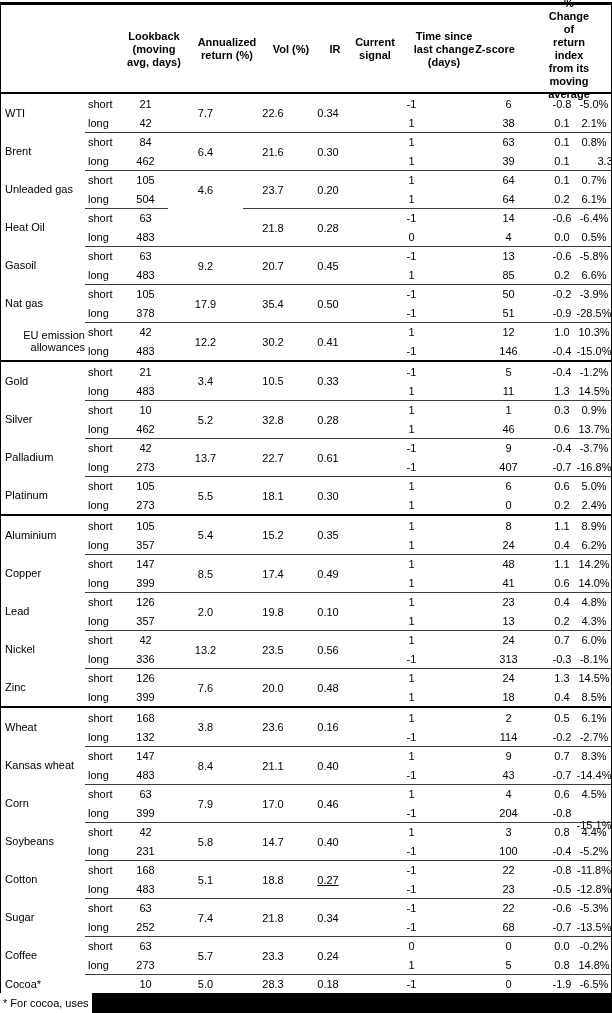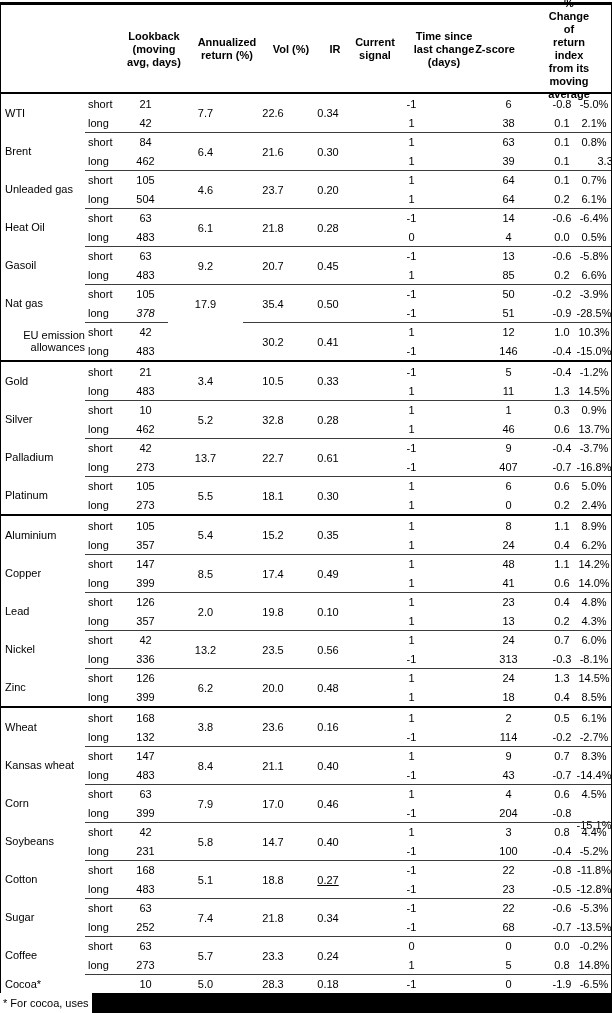--- a/index.html
+++ b/index.html
@@ -174,21 +174,20 @@
           <div class="cell num top" style="grid-area: 1 / 10 / 2;">0.7%</div>
           <div class="cell pos" style="grid-area: 2 / 2 / 3;">long</div>
           <div class="cell num" style="grid-area: 2 / 3 / 3;">504</div>
           <div class="cell num" style="grid-area: 2 / 7 / 3;">1</div>
           <div class="cell num" style="grid-area: 2 / 8 / 3;">64</div>
           <div class="cell num" style="grid-area: 2 / 9 / 3;">0.2</div>
           <div class="cell num" style="grid-area: 2 / 10 / 3;">6.1%</div>
         </div>
         <div class="group thin" style="grid-template-rows: repeat(2, 19px);">
           <div class="cell name" style="grid-area: 1 / 1 / 3;">Heat Oil</div>
-          <div class="cell num top merged" style="grid-area: 1 / 4 / 3;">6.1</div>
           <div class="cell num top merged" style="grid-area: 1 / 5 / 3;">21.8</div>
           <div class="cell num top merged" style="grid-area: 1 / 6 / 3;">0.28</div>
           <div class="cell pos top" style="grid-area: 1 / 2 / 2;">short</div>
           <div class="cell num top" style="grid-area: 1 / 3 / 2;">63</div>
           <div class="cell num top" style="grid-area: 1 / 7 / 2;">-1</div>
           <div class="cell num top" style="grid-area: 1 / 8 / 2;">14</div>
           <div class="cell num top" style="grid-area: 1 / 9 / 2;">-0.6</div>
           <div class="cell num top" style="grid-area: 1 / 10 / 2;">-6.4%</div>
           <div class="cell pos" style="grid-area: 2 / 2 / 3;">long</div>
           <div class="cell num" style="grid-area: 2 / 3 / 3;">483</div>
@@ -220,28 +219,29 @@
           <div class="cell num top merged" style="grid-area: 1 / 4 / 3;">17.9</div>
           <div class="cell num top merged" style="grid-area: 1 / 5 / 3;">35.4</div>
           <div class="cell num top merged" style="grid-area: 1 / 6 / 3;">0.50</div>
           <div class="cell pos top" style="grid-area: 1 / 2 / 2;">short</div>
           <div class="cell num top" style="grid-area: 1 / 3 / 2;">105</div>
           <div class="cell num top" style="grid-area: 1 / 7 / 2;">-1</div>
           <div class="cell num top" style="grid-area: 1 / 8 / 2;">50</div>
           <div class="cell num top" style="grid-area: 1 / 9 / 2;">-0.2</div>
           <div class="cell num top" style="grid-area: 1 / 10 / 2;">-3.9%</div>
           <div class="cell pos" style="grid-area: 2 / 2 / 3;">long</div>
-          <div class="cell num" style="grid-area: 2 / 3 / 3; font-style: italic;">378</div>
+          <div class="cell num" style="grid-area: 2 / 3 / 3;">378</div>
           <div class="cell num" style="grid-area: 2 / 7 / 3;">-1</div>
           <div class="cell num" style="grid-area: 2 / 8 / 3;">51</div>
           <div class="cell num" style="grid-area: 2 / 9 / 3;">-0.9</div>
           <div class="cell num" style="grid-area: 2 / 10 / 3;">-28.5%</div>
         </div>
         <div class="group thin" style="grid-template-rows: repeat(2, 19px);">
           <div class="cell name" style="grid-area: 1 / 1 / 3;">EU emission allowances</div>
+          <div class="cell num top merged" style="grid-area: 1 / 4 / 3;">12.2</div>
           <div class="cell num top merged" style="grid-area: 1 / 5 / 3;">30.2</div>
           <div class="cell num top merged" style="grid-area: 1 / 6 / 3;">0.41</div>
           <div class="cell pos top" style="grid-area: 1 / 2 / 2;">short</div>
           <div class="cell num top" style="grid-area: 1 / 3 / 2;">42</div>
           <div class="cell num top" style="grid-area: 1 / 7 / 2;">1</div>
           <div class="cell num top" style="grid-area: 1 / 8 / 2;">12</div>
           <div class="cell num top" style="grid-area: 1 / 9 / 2;">1.0</div>
           <div class="cell num top" style="grid-area: 1 / 10 / 2;">10.3%</div>
           <div class="cell pos" style="grid-area: 2 / 2 / 3;">long</div>
           <div class="cell num" style="grid-area: 2 / 3 / 3;">483</div>
@@ -391,21 +391,21 @@
           <div class="cell num top" style="grid-area: 1 / 10 / 2;">6.0%</div>
           <div class="cell pos" style="grid-area: 2 / 2 / 3;">long</div>
           <div class="cell num" style="grid-area: 2 / 3 / 3;">336</div>
           <div class="cell num" style="grid-area: 2 / 7 / 3;">-1</div>
           <div class="cell num" style="grid-area: 2 / 8 / 3;">313</div>
           <div class="cell num" style="grid-area: 2 / 9 / 3;">-0.3</div>
           <div class="cell num" style="grid-area: 2 / 10 / 3;">-8.1%</div>
         </div>
         <div class="group thin" style="grid-template-rows: repeat(2, 19px);">
           <div class="cell name" style="grid-area: 1 / 1 / 3;">Zinc</div>
-          <div class="cell num top merged" style="grid-area: 1 / 4 / 3;">6.2</div>
+          <div class="cell num top merged" style="grid-area: 1 / 4 / 3;">7.6</div>
           <div class="cell num top merged" style="grid-area: 1 / 5 / 3;">20.0</div>
           <div class="cell num top merged" style="grid-area: 1 / 6 / 3;">0.48</div>
           <div class="cell pos top" style="grid-area: 1 / 2 / 2;">short</div>
           <div class="cell num top" style="grid-area: 1 / 3 / 2;">126</div>
           <div class="cell num top" style="grid-area: 1 / 7 / 2;">1</div>
           <div class="cell num top" style="grid-area: 1 / 8 / 2;">24</div>
           <div class="cell num top" style="grid-area: 1 / 9 / 2;">1.3</div>
           <div class="cell num top" style="grid-area: 1 / 10 / 2;">14.5%</div>
           <div class="cell pos" style="grid-area: 2 / 2 / 3;">long</div>
           <div class="cell num" style="grid-area: 2 / 3 / 3;">399</div>

